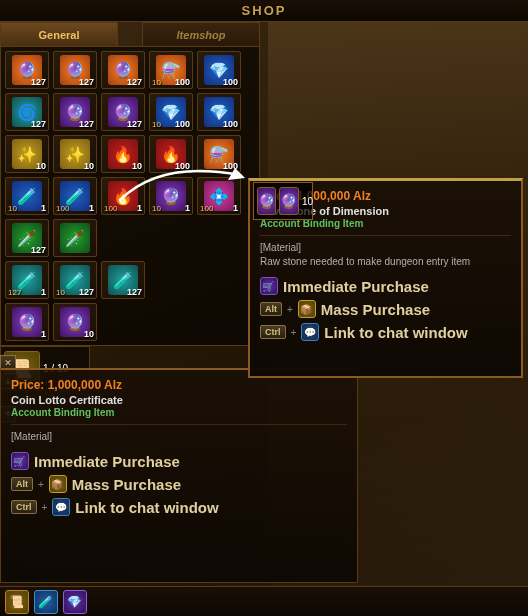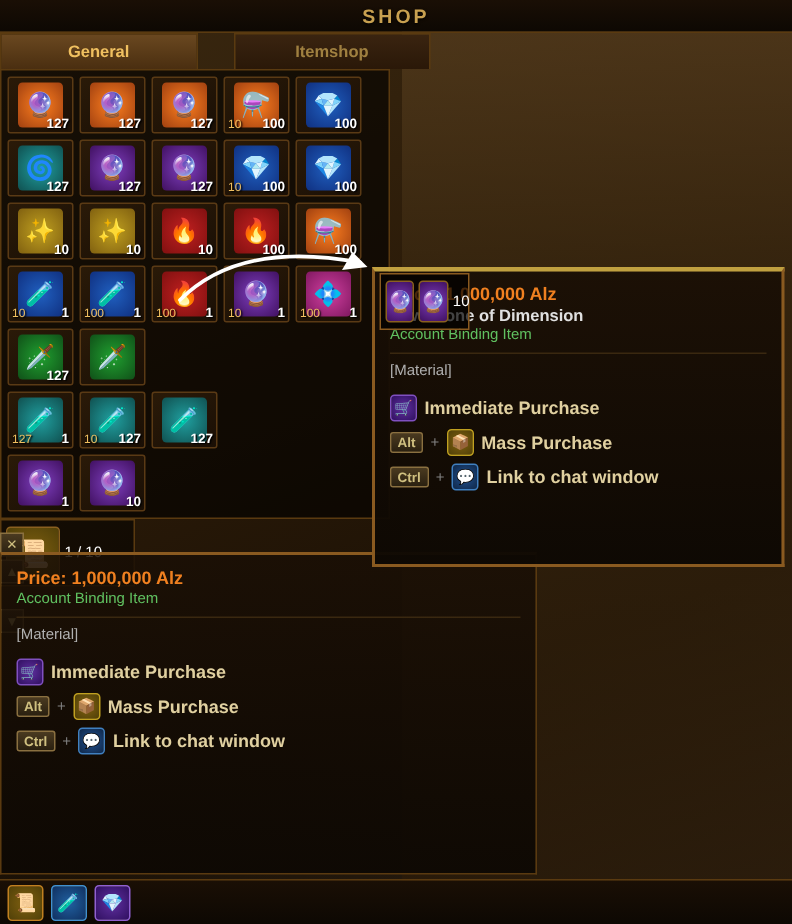--- a/index.html
+++ b/index.html
@@ -60,21 +60,21 @@
       font-size: 9px;
       position: absolute;
       right: 10px;
       white-space: nowrap;
     }
 
     
     .tab-bar {
       position: absolute;
       top: 22px; left: 0;
-      width: 287px;
+      width: 260px;
       height: 24px;
       display: flex;
       z-index: 10;
       gap: 24px;
     }
 
     .tab {
       flex: 1;
       display: flex;
       align-items: center;
@@ -87,20 +87,21 @@
     }
 
     .tab.active {
       background: linear-gradient(180deg, #6a4820 0%, #4a2e10 100%);
       color: #f0c060;
     }
 
     .tab.inactive {
       background: linear-gradient(180deg, #3a2410 0%, #2a1808 100%);
       color: #a08040;
+      font-style: italic;
     }
 
     
     .shop-grid {
       position: absolute;
       top: 46px; left: 0;
       width: 260px;
       height: 300px;
       background: rgba(0,0,0,0.6);
       border: 1px solid #5a3a10;
@@ -212,20 +213,21 @@
       color: #e0e0e0;
       font-size: 11px;
       font-weight: bold;
       margin-bottom: 1px;
     }
 
     .binding-text {
       color: #60c060;
       font-size: 10px;
       margin-bottom: 6px;
+      font-weight: bold;
     }
 
     .description-text {
       color: #b0b0b0;
       font-size: 10px;
       line-height: 1.4;
       margin-bottom: 8px;
       border-top: 1px solid #3a2810;
       padding-top: 5px;
     }
@@ -273,21 +275,21 @@
       font-weight: bold;
     }
 
     .plus-sign {
       color: #808080;
       font-size: 10px;
     }
 
     .action-label {
       color: #e0d0a0;
-      font-size: 12px;
+      font-size: 15px;
       font-weight: bold;
     }
 
     
     .selected-display {
       position: absolute;
       top: 346px; left: 0;
       width: 90px;
       height: 45px;
       background: rgba(0,0,0,0.5);
@@ -559,20 +561,21 @@
   <div class="popup-item-icon item-purple">🔮</div>
   <span class="popup-count">10</span>
 </div>
 
 <div class="info-panel-popup">
   <div class="price-text">Price: 1,000,000 Alz</div>
   <div class="item-name">Raw Stone of Dimension</div>
   <div class="binding-text">Account Binding Item</div>
   <div class="description-text">
     <span>[Material]</span><br>
+    <span>Raw stone needed to make dungeon entry item</span>
   </div>
 
   <div class="action-row">
     <div class="action-icon action-icon-purple">🛒</div>
     <span class="action-label">Immediate Purchase</span>
   </div>
   <div class="action-row">
     <span class="key-badge">Alt</span>
     <span class="plus-sign">+</span>
     <div class="action-icon action-icon-gold">📦</div>
@@ -594,20 +597,21 @@
 </div>
 
 <div class="side-buttons">
   <div class="side-btn" style="margin-top:5px;">✕</div>
   <div class="side-btn">▲</div>
   <div class="side-btn" style="margin-top:15px;">▼</div>
 </div>
 
 <div class="info-panel-main">
   <div class="price-text">Price: 1,000,000 Alz</div>
+  <div class="item-name">Coin Lotto Certificate</div>
   <div class="binding-text">Account Binding Item</div>
   <div class="description-text">
     <span>[Material]</span><br>
   </div>
 
   <div class="action-row">
     <div class="action-icon action-icon-purple">🛒</div>
     <span class="action-label">Immediate Purchase</span>
   </div>
   <div class="action-row">

